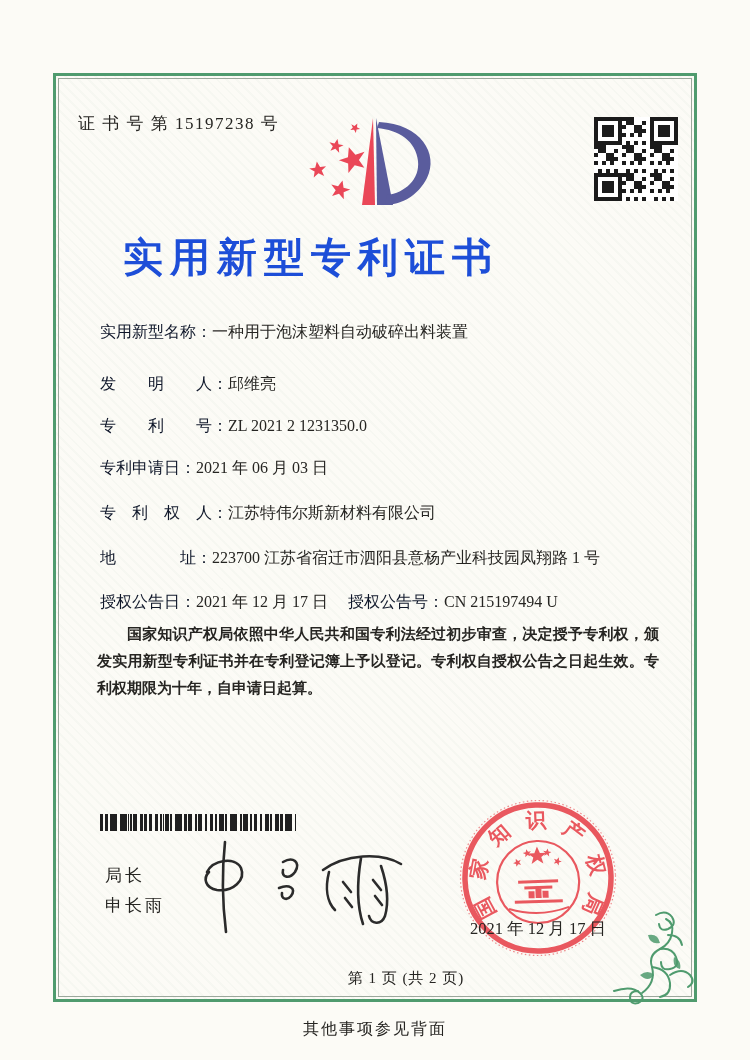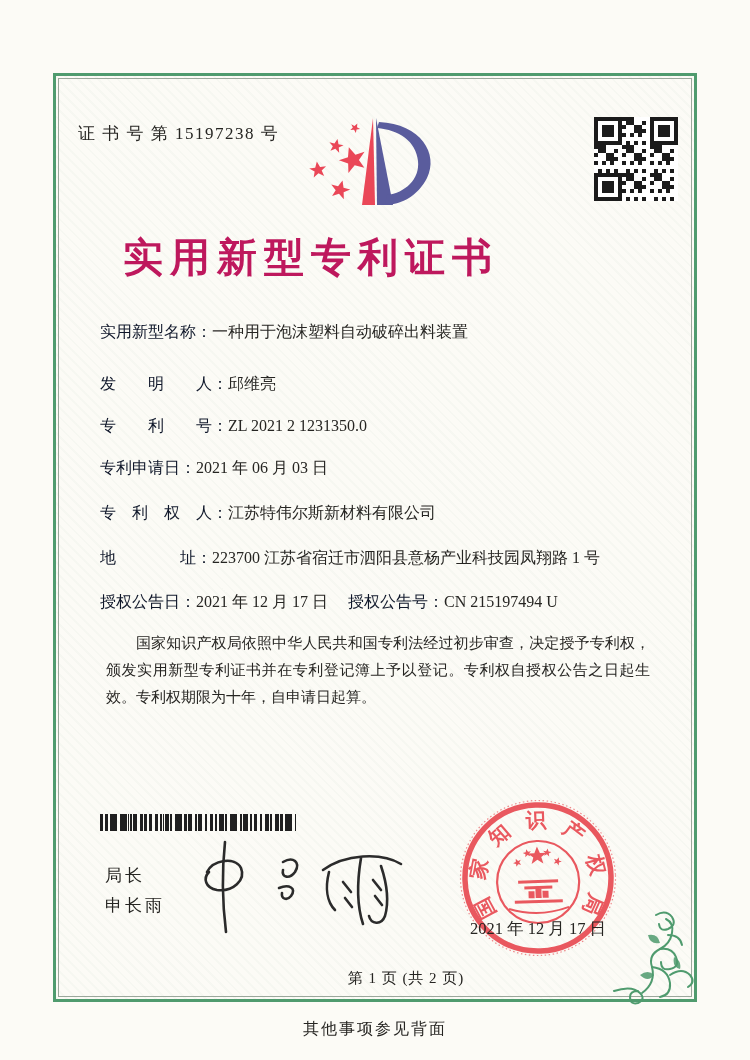--- a/index.html
+++ b/index.html
@@ -11,33 +11,33 @@
   .frame{
     position:absolute;left:53px;top:73px;width:638px;height:923px;
     border:3px solid #4f9b6e;
     background:
       repeating-linear-gradient(45deg, rgba(90,150,110,0.035) 0 2px, transparent 2px 7px);
   }
   .frame-inner{
     position:absolute;inset:2px;border:1px solid #9aa79b;pointer-events:none;
   }
   .abs{position:absolute;}
-  .cert-no{left:78px;top:122px;font-size:17px;letter-spacing:1.5px;}
+  .cert-no{left:78px;top:112px;font-size:17px;letter-spacing:1.5px;}
   .logo{left:303px;top:110px;width:140px;height:100px;}
   .qr{left:594px;top:117px;width:84px;height:84px;}
   .title{
     left:0;top:230px;width:622px;text-align:center;
-    font-size:40px;font-weight:bold;letter-spacing:7px;color:#be185d;
+    font-size:40px;font-weight:bold;letter-spacing:7px;color:#1d4ed8;
   }
   .row{left:100px;font-size:16px;white-space:nowrap;}
   .row .flabel{color:#0f172a;}
   .row .fvalue{color:#262522;}
   .grant-gap{margin-left:16px;}
   .paras{left:97px;top:621px;width:562px;font-size:15px;line-height:27px;text-align:justify;}
-  .paras p{margin:9px;text-indent:2em;}
+  .paras p{margin:0;text-indent:2em;font-weight:bold;}
   .barcode{
     left:100px;top:814px;width:196px;height:17px;
     background-image:
       repeating-linear-gradient(90deg,#1f1f1f 0 2px,transparent 2px 5px),
       repeating-linear-gradient(90deg,#1f1f1f 0 1px,transparent 1px 7px),
       repeating-linear-gradient(90deg,#1f1f1f 0 3px,transparent 3px 11px);
   }
   .signer-title{left:105px;top:864px;font-size:17px;letter-spacing:3px;}
   .signer-name{left:105px;top:894px;font-size:17px;letter-spacing:3px;}
   .sig{left:195px;top:836px;width:235px;height:100px;z-index:3;}

